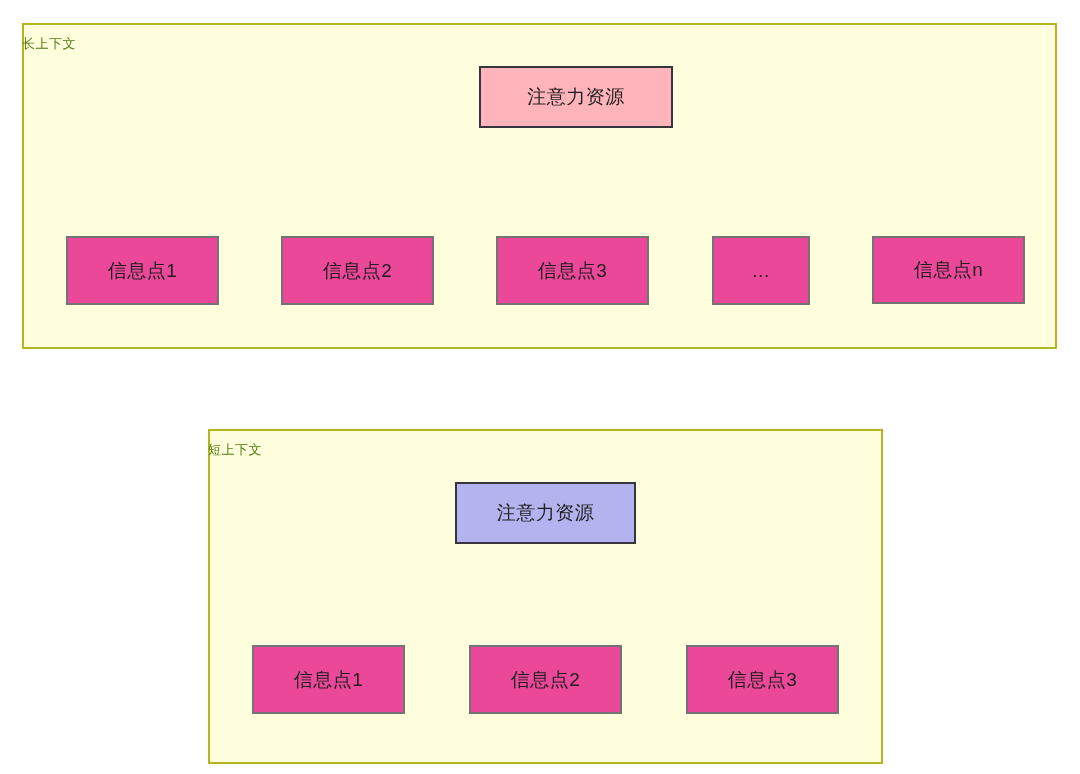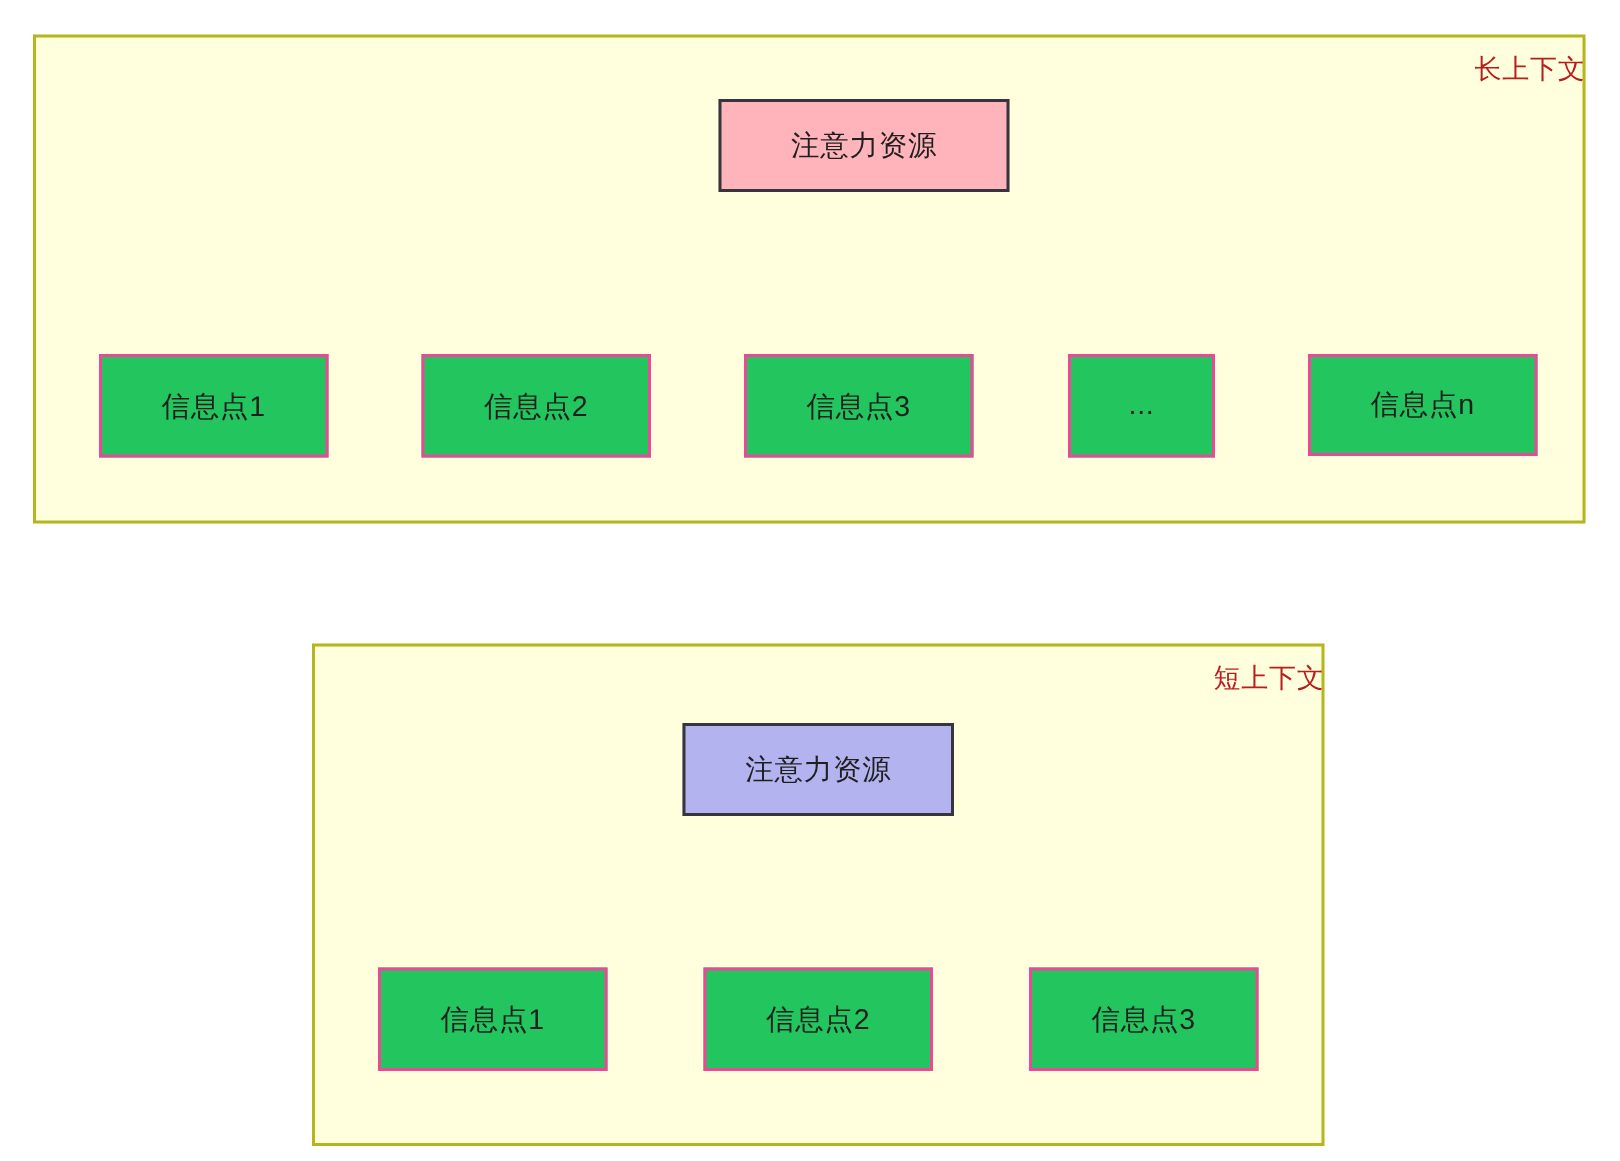--- a/index.html
+++ b/index.html
@@ -36,23 +36,23 @@
   #container-short {
     left: 208px;
     top: 429px;
     width: 675px;
     height: 335px;
   }
   .container-title {
     position: absolute;
     left: 0;
     width: 100%;
-    text-align: right;
-    font-size: 18px;
-    color: #b91c1c;
+    text-align: left;
+    font-size: 13px;
+    color: #4d7c0f;
     letter-spacing: 0.5px;
     line-height: 1;
   }
   #title-long { top: 14px; }
   #title-short { top: 14px; }
 
   .node {
     position: absolute;
     box-sizing: border-box;
     display: flex;
@@ -65,22 +65,22 @@
   }
   .node-root-red {
     background: #ffb3ba;
     border: 2px solid #36343c;
   }
   .node-root-blue {
     background: #b3b3ef;
     border: 2px solid #36343c;
   }
   .node-info {
-    background: #22c55e;
-    border: 2px solid #ec4899;
+    background: #ec4899;
+    border: 2px solid #737373;
   }
 
   
   #n1-root  { left: 479px; top: 66px;  width: 194px; height: 62px; }
   #n1-i1    { left: 66px;  top: 236px; width: 153px; height: 69px; }
   #n1-i2    { left: 281px; top: 236px; width: 153px; height: 69px; }
   #n1-i3    { left: 496px; top: 236px; width: 153px; height: 69px; }
   #n1-dots  { left: 712px; top: 236px; width: 98px;  height: 69px; }
   #n1-in    { left: 872px; top: 236px; width: 153px; height: 68px; }
 

